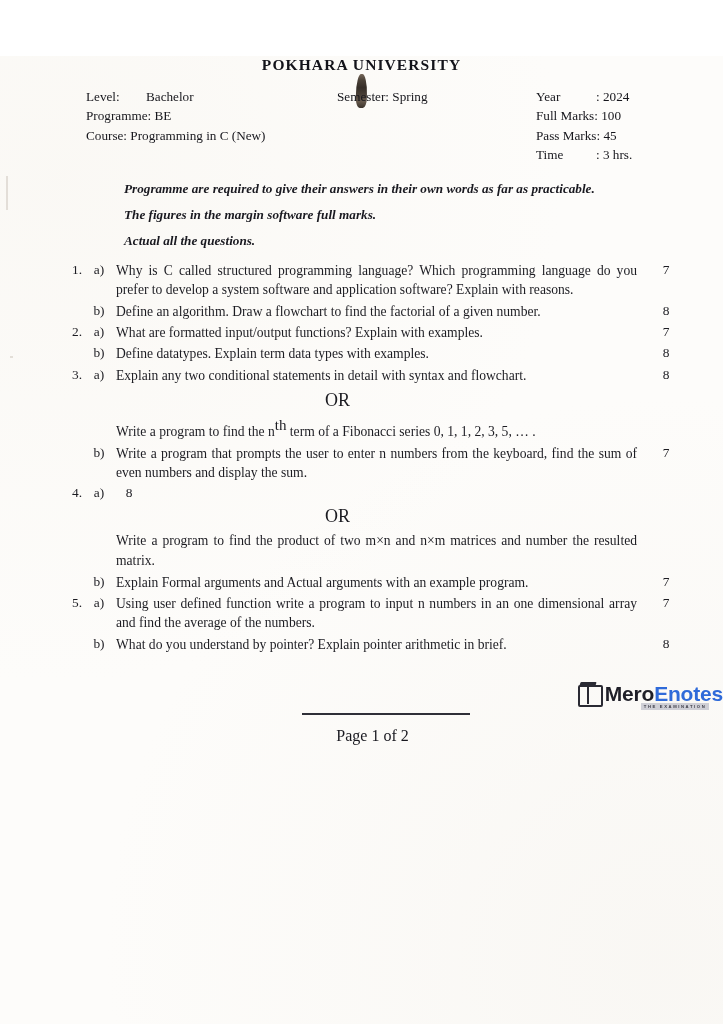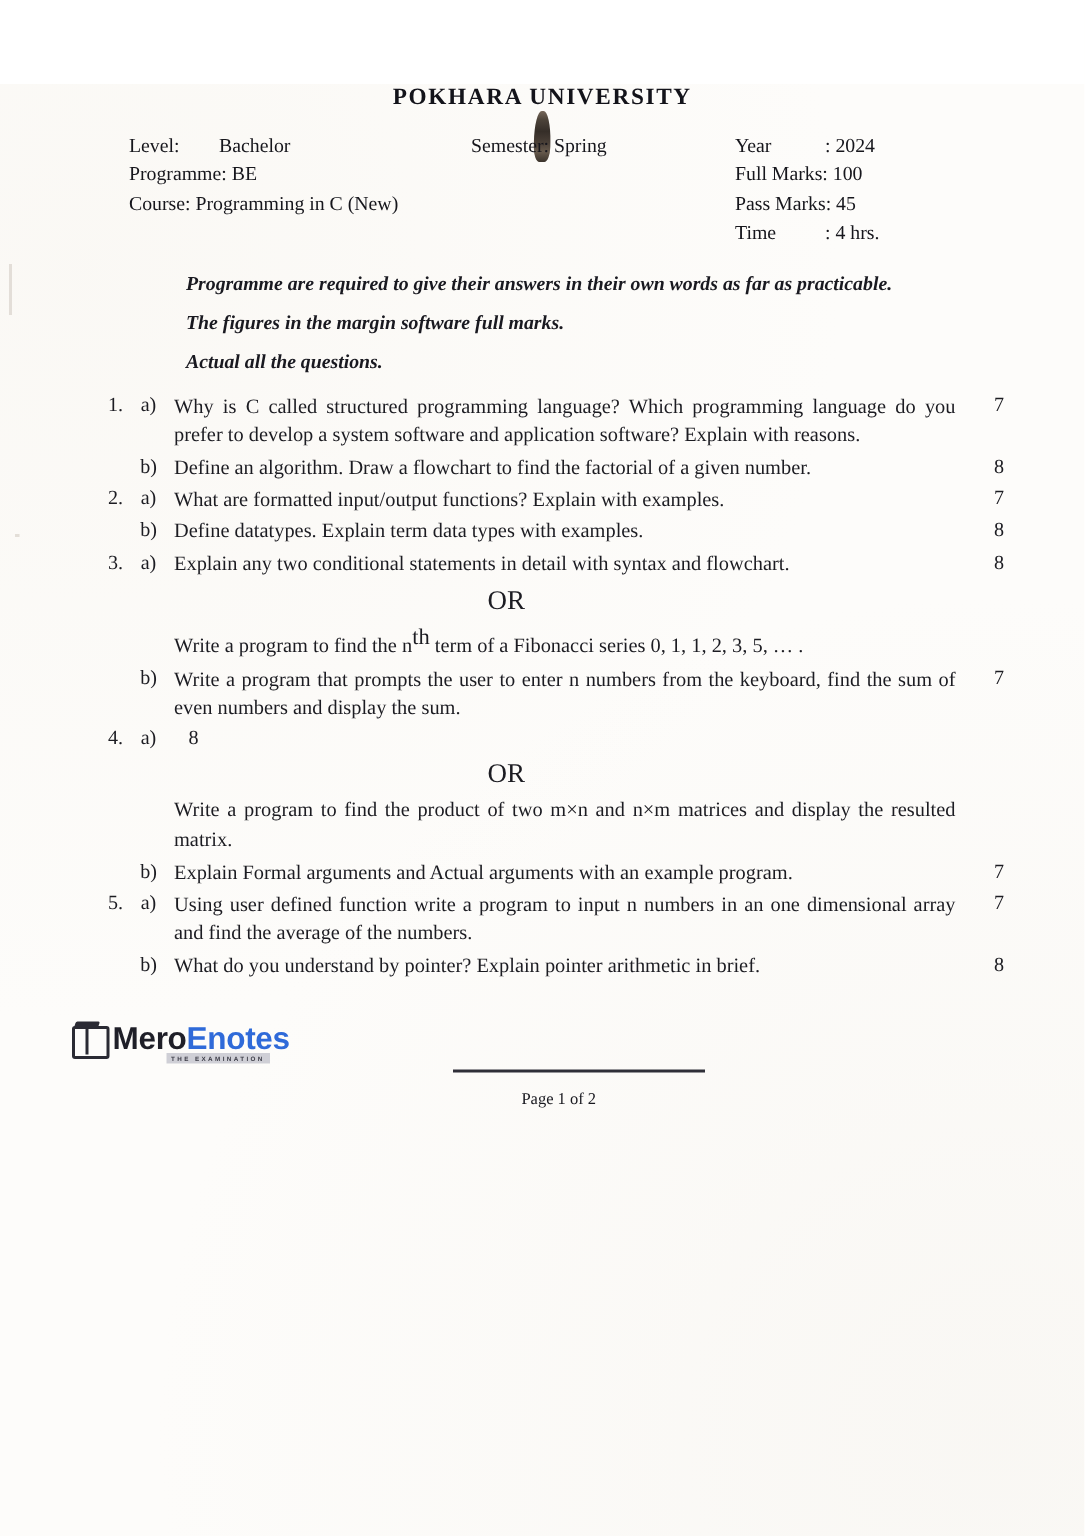--- a/index.html
+++ b/index.html
@@ -63,20 +63,21 @@
     position: relative;
     margin: 13px 0 0 0;
     padding: 0 54px 0 86px;
     font-size: 13.2px;
     line-height: 1.47;
     color: #16161c;
   }
   .head-row {
     display: flex;
     align-items: flex-start;
+    gap: 23px;
   }
   .head-col-left { width: 228px; }
   .head-col-mid  { width: 176px; }
   .head-col-right { flex: 1; }
   .rm-label { display: inline-block; width: 60px; }
   .rm-label-wide { display: inline-block; width: 60px; }
 
   
   .instructions {
     margin: 14px 0 0 0;
@@ -138,21 +139,21 @@
     display: flex;
     align-items: flex-start;
     margin-bottom: 3px;
   }
   .cont-pad { width: 60px; }
   sup { font-size: 15px; vertical-align: super; }
 
   
   .logo-wrap {
     margin-top: 28px;
-    text-align: left;
+    text-align: right;
     padding-left: 48px;
   }
   .logo-inner {
     display: inline-flex;
     align-items: center;
     gap: 5px;
   }
   .logo-mark {
     width: 22px;
     height: 24px;
@@ -203,21 +204,21 @@
     white-space: nowrap;
   }
   .logo-underline {
     width: 168px;
     height: 1.5px;
     background: #2f2f38;
     margin: 3px auto 0 auto;
   }
   .page-footer {
     text-align: center;
-    font-size: 11px;
+    font-size: 16px;
     margin-top: 12px;
     color: #18181f;
     margin-left: 22px;
   }
 
   
   .scan-mark {
     position: absolute;
     background: #cfc9bf;
     opacity: 0.55;
@@ -269,21 +270,21 @@
       <div class="head-col-mid"></div>
       <div class="head-col-right">
         <span>Pass Marks:</span>
         <span>45</span>
       </div>
     </div>
     <div class="head-row">
       <div class="head-col-left"></div>
       <div class="head-col-mid"></div>
       <div class="head-col-right">
-        <span class="rm-label-wide">Time</span><span>: 4 hrs.</span>
+        <span class="rm-label-wide">Time</span><span>: 3 hrs.</span>
       </div>
     </div>
   </div>
 
   <div class="instructions">
     <p>Programme are required to give their answers in their own words as far as practicable.</p>
     <p>The figures in the margin software full marks.</p>
     <p>Actual all the questions.</p>
   </div>
 
@@ -335,21 +336,21 @@
     </div>
 
     <div class="qrow">
       <div class="qnum">4.</div>
       <div class="qalpha">a)</div>
       <div class="qmarks">8</div>
     </div>
     <div class="or-line">OR</div>
     <div class="cont-row">
       <div class="cont-pad"></div>
-      <div class="qtext">Write a program to find the product of two m×n and n×m matrices and display the resulted matrix.</div>
+      <div class="qtext">Write a program to find the product of two m×n and n×m matrices and number the resulted matrix.</div>
       <div class="qmarks"></div>
     </div>
     <div class="qrow">
       <div class="qnum"></div>
       <div class="qalpha">b)</div>
       <div class="qtext">Explain Formal arguments and Actual arguments with an example program.</div>
       <div class="qmarks">7</div>
     </div>
 
     <div class="qrow">

